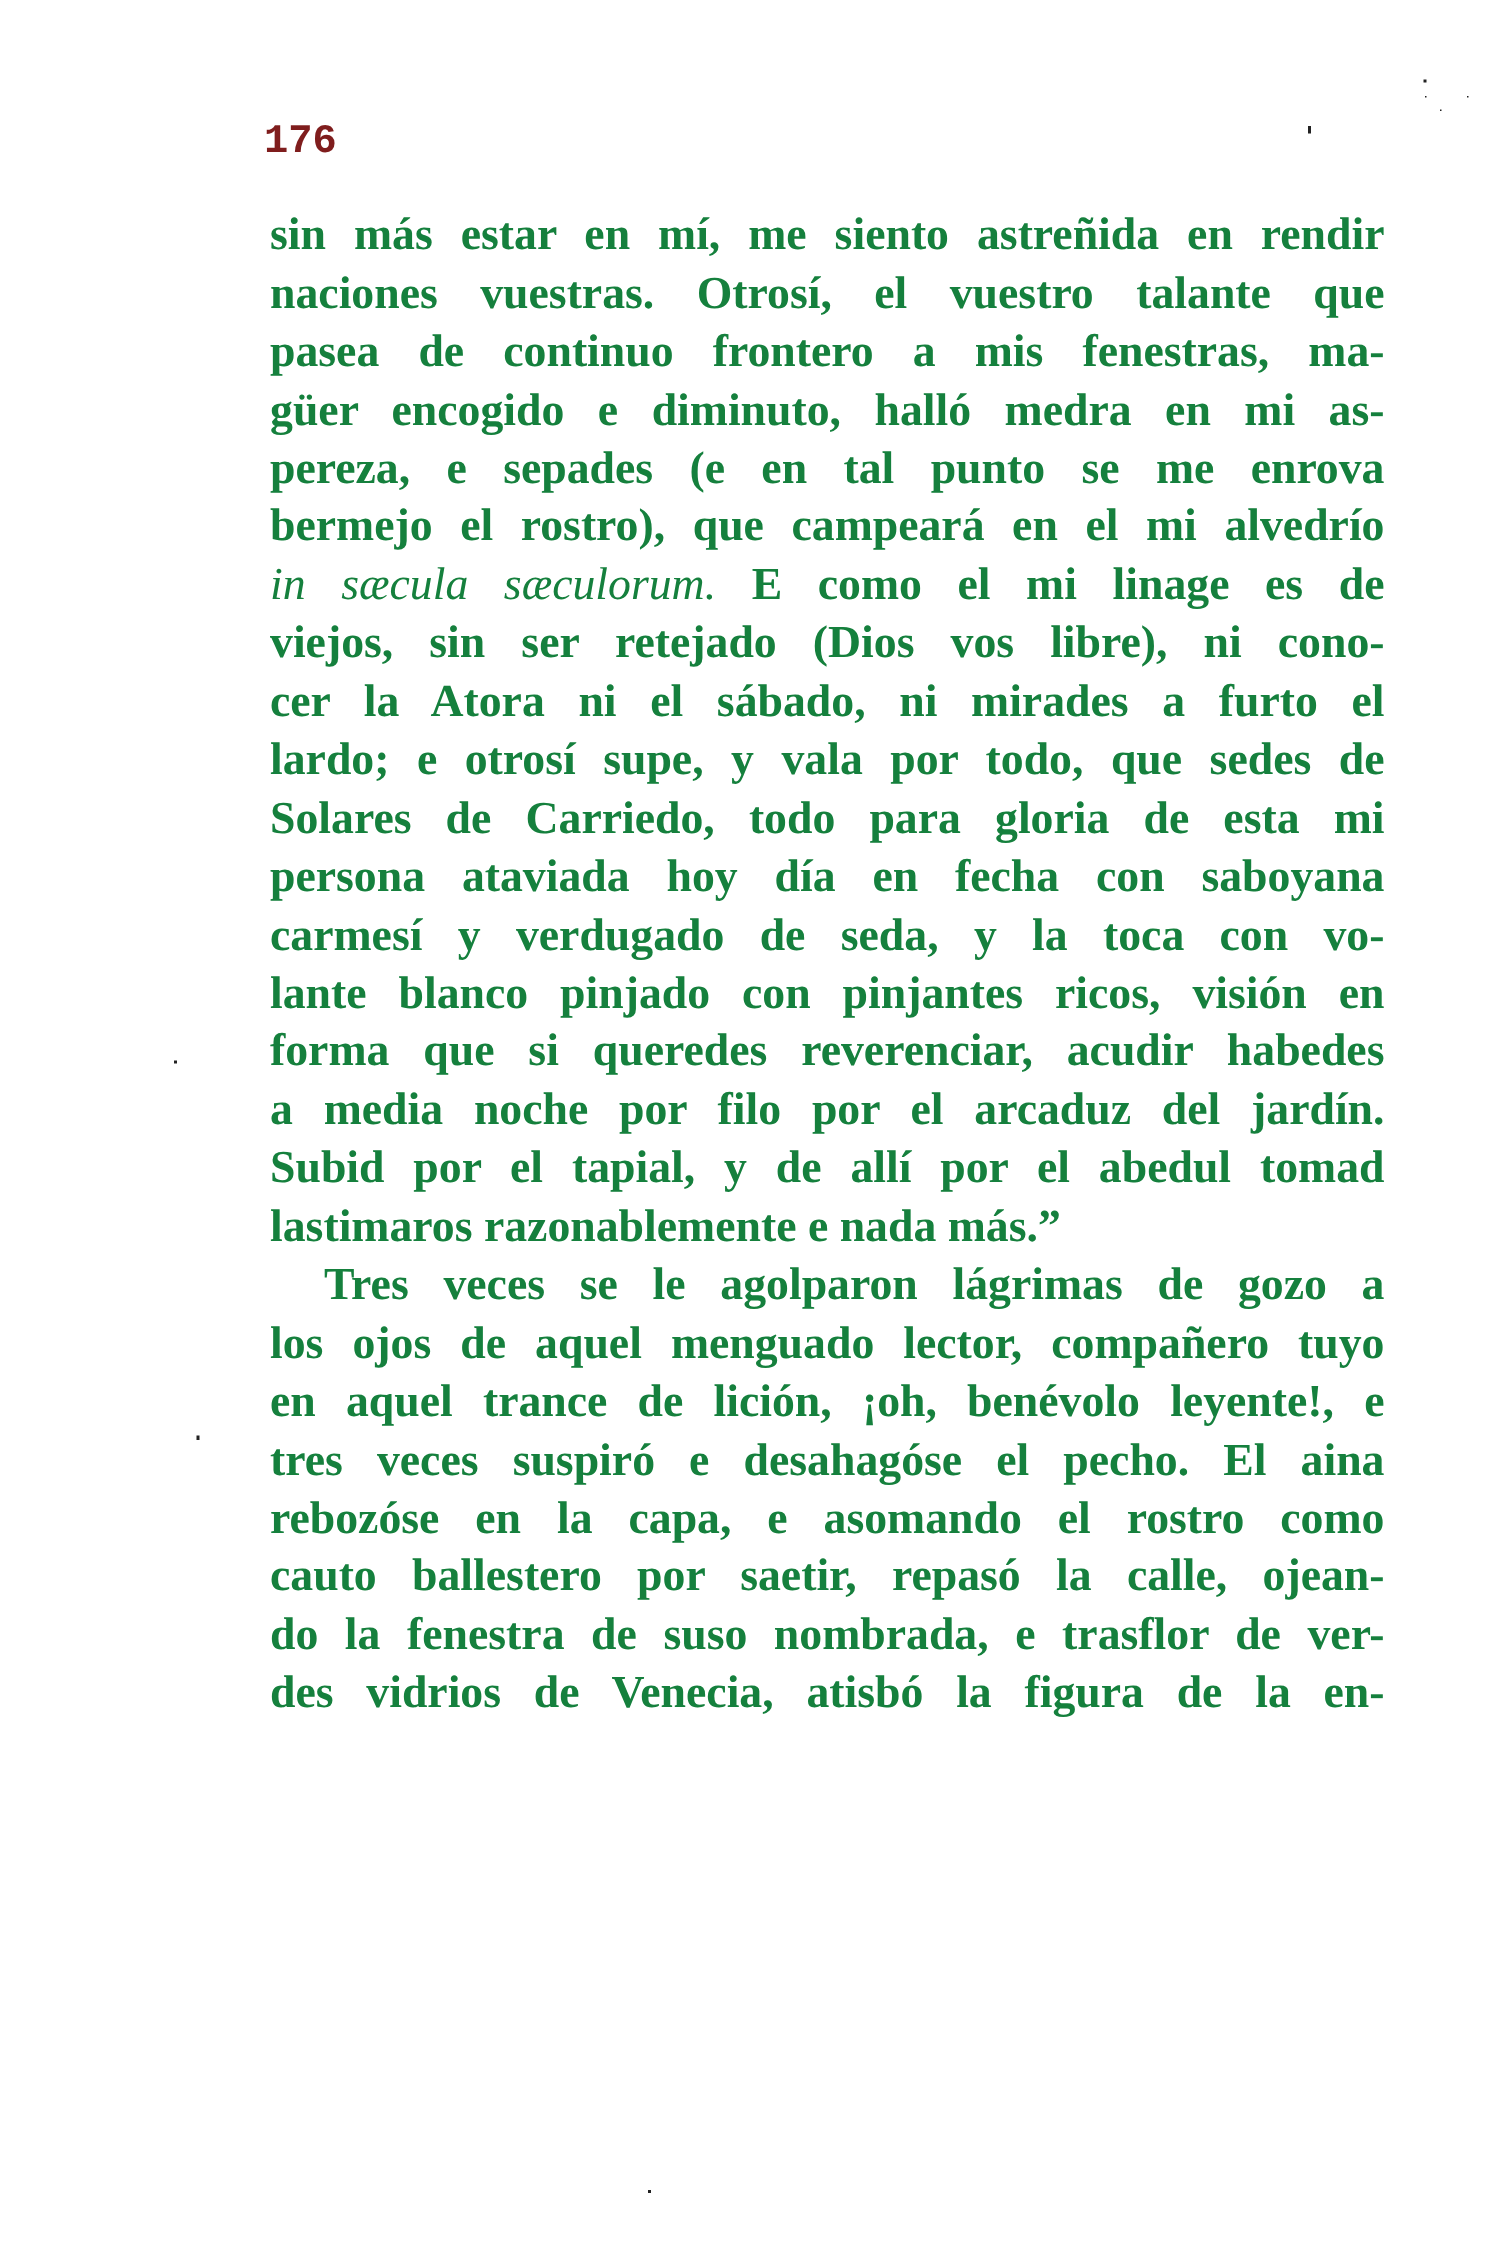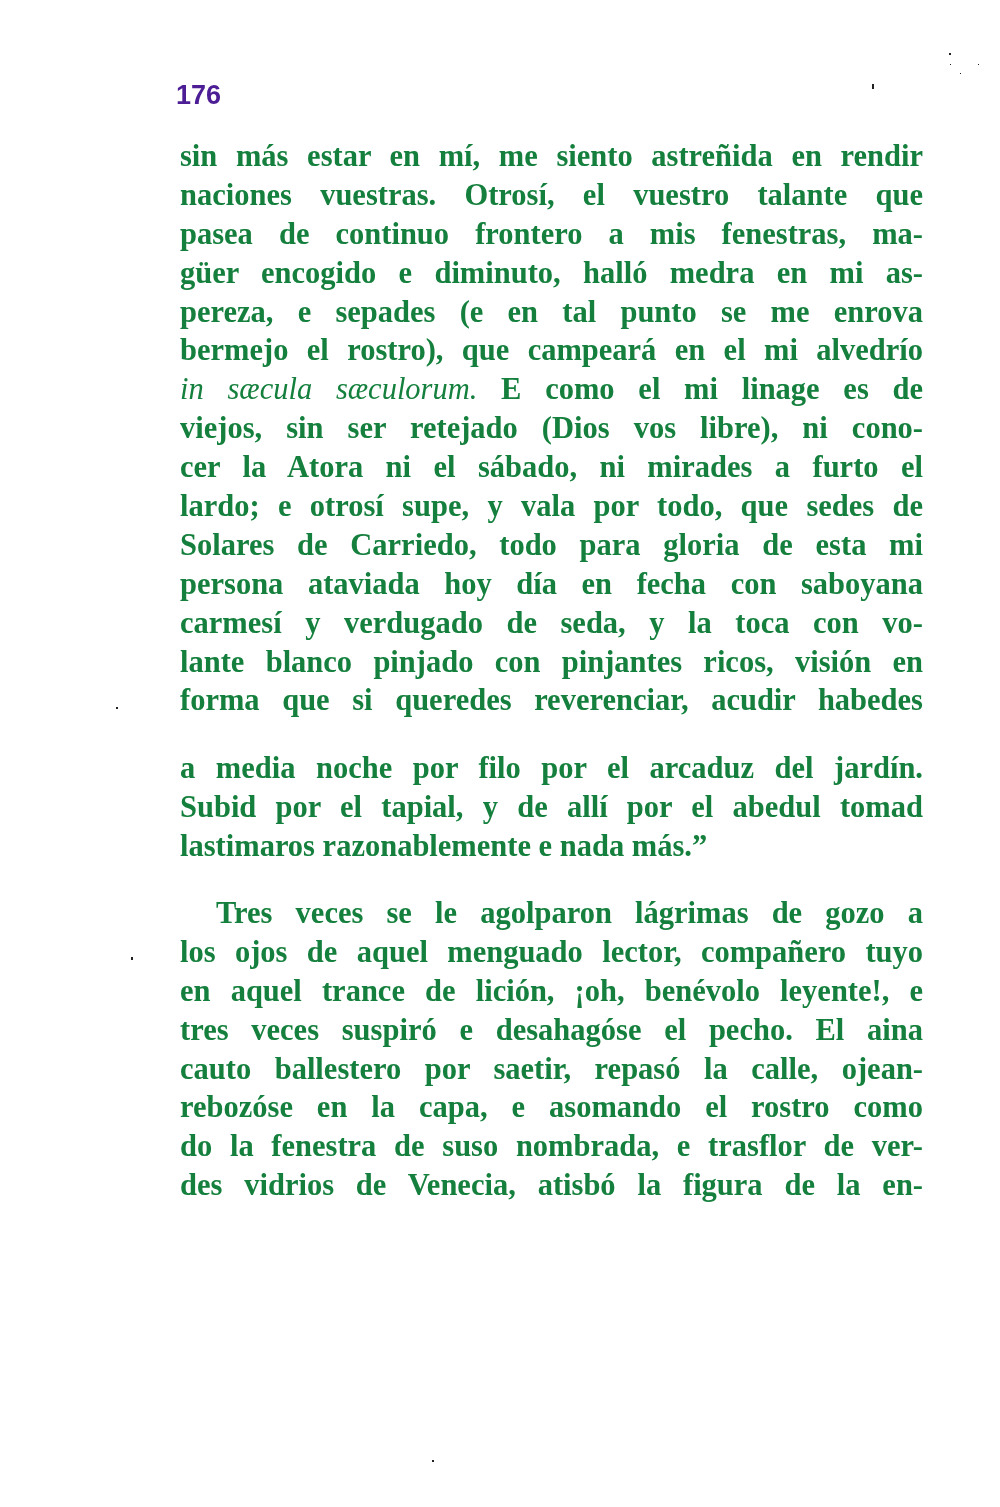--- a/index.html
+++ b/index.html
@@ -19,25 +19,25 @@
       left: 0;
       top: 0;
       width: 1000px;
       height: 1507px;
       background: #ffffff;
     }
     .page-number {
       position: absolute;
       left: 176px;
       top: 80px;
-      font-family: Liberation Sans, sans-serif;
+      font-family: Liberation Mono, monospace;
       font-size: 27px;
       font-weight: bold;
       letter-spacing: 0px;
-      color: #4c1d95;
+      color: #7f1d1d;
     }
     .text-block {
       position: absolute;
       left: 180px;
       top: 137px;
       width: 743px;
     }
     .line {
       display: block;
       height: 38.9px;
@@ -48,25 +48,23 @@
       text-align: justify;
       text-align-last: justify;
       color: #15803d;
       font-weight: 600;
     }
     .line.last {
       text-align-last: left;
     }
     .line.indent {
       padding-left: 36px;
-      margin-top: 28px;
     }
     .line.dark {
       font-weight: bold;
-      margin-top: 29px;
     }
     .it {
       font-style: italic;
       font-weight: normal;
     }
     .speck {
       position: absolute;
       background: #222;
     }
   </style>
@@ -92,22 +90,22 @@
     <span class="line">carmesí y verdugado de seda, y la toca con vo-</span>
     <span class="line">lante blanco pinjado con pinjantes ricos, visión en</span>
     <span class="line">forma que si queredes reverenciar, acudir habedes</span>
     <span class="line dark">a media noche por filo por el arcaduz del jardín.</span>
     <span class="line">Subid por el tapial, y de allí por el abedul tomad</span>
     <span class="line last">lastimaros razonablemente e nada más.”</span>
     <span class="line indent">Tres veces se le agolparon lágrimas de gozo a</span>
     <span class="line">los ojos de aquel menguado lector, compañero tuyo</span>
     <span class="line">en aquel trance de lición, ¡oh, benévolo leyente!, e</span>
     <span class="line">tres veces suspiró e desahagóse el pecho. El aina</span>
+    <span class="line">rebozóse en la capa, e asomando el rostro como</span>
     <span class="line">cauto ballestero por saetir, repasó la calle, ojean-</span>
-    <span class="line">rebozóse en la capa, e asomando el rostro como</span>
     <span class="line">do la fenestra de suso nombrada, e trasflor de ver-</span>
     <span class="line">des vidrios de Venecia, atisbó la figura de la en-</span>
   </div>
 
   <div class="speck" style="left:872px;top:84px;width:2px;height:5px;"></div>
   <div class="speck" style="left:949px;top:53px;width:2px;height:2px;"></div>
   <div class="speck" style="left:950px;top:64px;width:1px;height:1px;"></div>
   <div class="speck" style="left:978px;top:64px;width:1px;height:1px;"></div>
   <div class="speck" style="left:960px;top:73px;width:1px;height:1px;"></div>
   <div class="speck" style="left:116px;top:707px;width:2px;height:2px;"></div>

